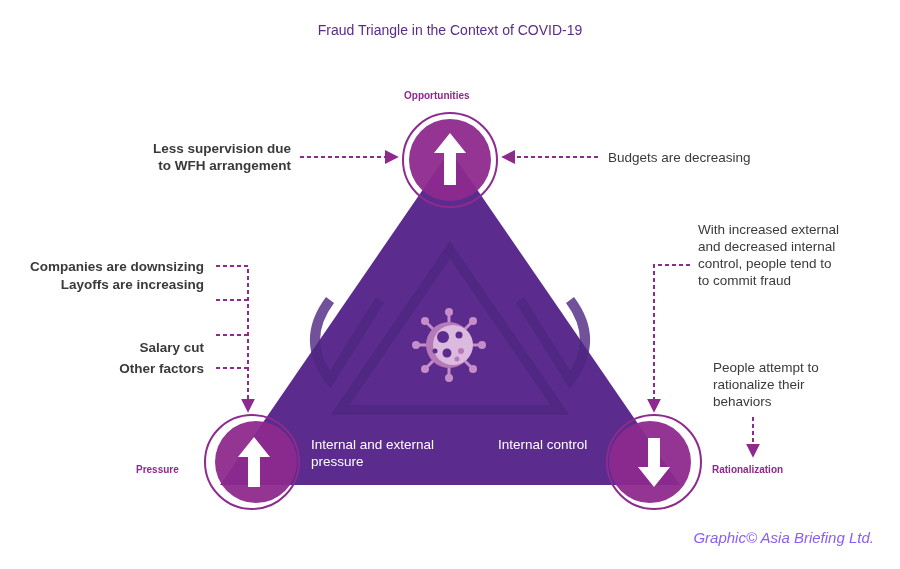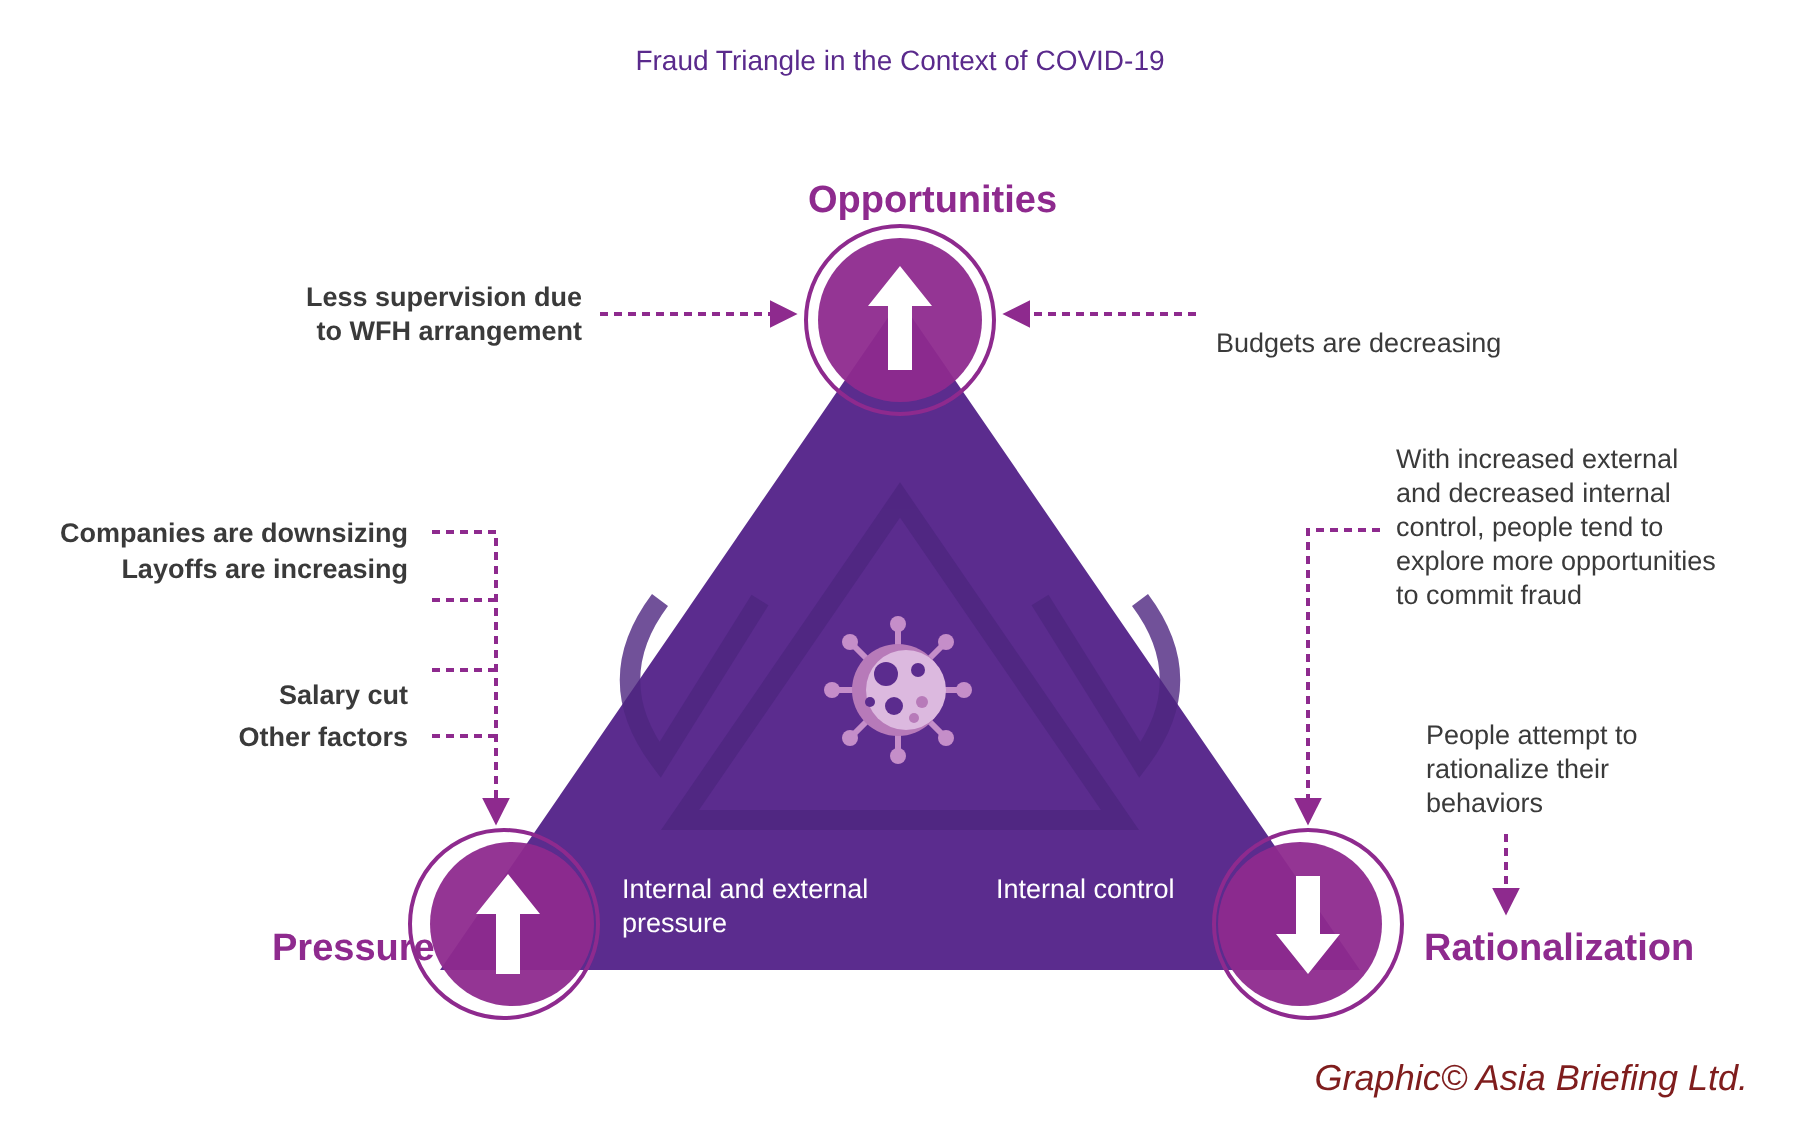--- a/index.html
+++ b/index.html
@@ -2,25 +2,25 @@
 <html><head>
   <meta charset="utf-8">
   <style>
     html, body { margin: 0; padding: 0; background: #ffffff; }
     body { width: 900px; height: 569px; position: relative; overflow: hidden;
            font-family: "Liberation Sans", "DejaVu Sans", sans-serif; }
     #stage { position: absolute; left: 0; top: 0; width: 900px; height: 569px; }
     .txt { position: absolute; color: #3a3a3a; font-size: 13.5px; line-height: 17px; }
     .r { text-align: right; font-weight: bold; }
     .wt { color: #ffffff; position: absolute; font-size: 13.5px; line-height: 17px; }
-    .node-label { position: absolute; color: #8e2a8e; font-weight: bold; font-size: 19px; }
+    .node-label { position: absolute; color: #8e2a8e; font-weight: bold; font-size: 10px; }
     #title { position: absolute; left: 0; width: 900px; top: 22px; text-align: center;
              color: #5a2a8c; font-size: 14px; }
     #credit { position: absolute; right: 26px; top: 529px; font-style: italic;
-              color: #7f1d1d; font-size: 18px; }
+              color: #8b5cf6; font-size: 15px; }
   </style>
 </head>
 <body>
 
 <div id="stage">
   <svg width="900" height="569" viewBox="0 0 900 569" style="position:absolute;left:0;top:0">
     <defs>
       <marker id="tri" viewBox="0 0 10 10" refX="8" refY="5" markerWidth="7" markerHeight="7" orient="auto">
         <path d="M0,0 L10,5 L0,10 z" fill="#8e2a8e"></path>
       </marker>
@@ -104,32 +104,31 @@
   <div class="wt" style="left:311px;top:436px">
     <div>Internal and external</div>
     <div>pressure</div>
   </div>
   <div class="wt" style="left:498px;top:436px">Internal control</div>
 
   <div class="txt r" style="left:120px;width:171px;top:140px">
     <div>Less supervision due</div>
     <div>to WFH arrangement</div>
   </div>
-  <div class="txt" style="left:608px;top:163px">Budgets are decreasing</div>
+  <div class="txt" style="left:608px;top:149px">Budgets are decreasing</div>
 
   <div class="txt r" style="left:0;width:204px;top:258px">Companies are downsizing</div>
   <div class="txt r" style="left:0;width:204px;top:276px">Layoffs are increasing</div>
   <div class="txt r" style="left:0;width:204px;top:339px">Salary cut</div>
   <div class="txt r" style="left:0;width:204px;top:360px">Other factors</div>
 
   <div class="txt" style="left:698px;top:221px">
     <div>With increased external</div>
     <div>and decreased internal</div>
     <div>control, people tend to</div>
-    <div>explore more opportunities</div>
     <div>to commit fraud</div>
   </div>
   <div class="txt" style="left:713px;top:359px">
     <div>People attempt to</div>
     <div>rationalize their</div>
     <div>behaviors</div>
   </div>
 
   <div id="credit">Graphic© Asia Briefing Ltd.</div>
 </div>

